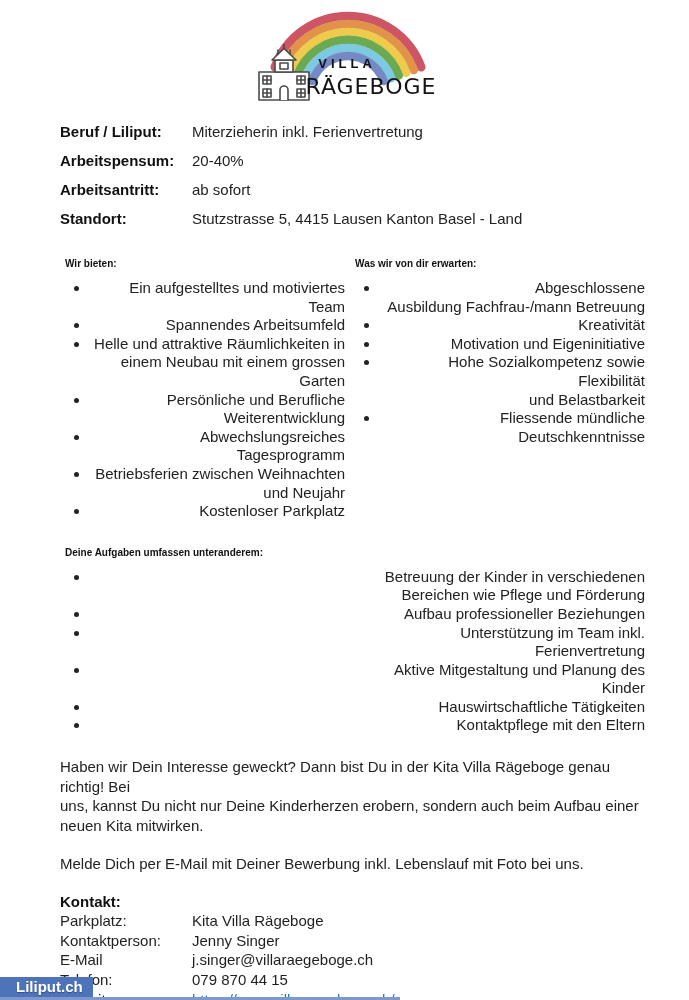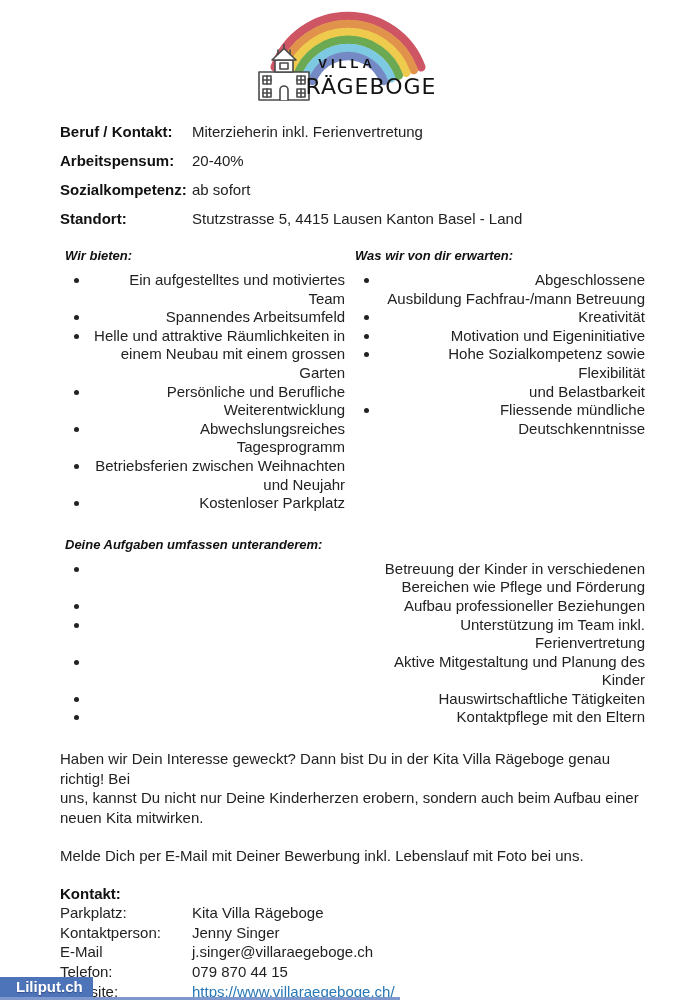--- a/index.html
+++ b/index.html
@@ -17,21 +17,21 @@
   .logo svg{display:block;}
   
   .details{margin-top:18px;font-size:15px;line-height:19px;}
   .details .row{margin-bottom:10px;}
   .details .lbl{display:inline-block;width:132px;font-weight:bold;color:#111;}
   .details .val{color:#222;}
   
   .cols{display:flex;margin-top:3px;}
   .col-left{width:290px;}
   .col-right{width:300px;margin-left:5px;}
-  h3.sec{font-size:13px;font-weight:bold;color:#111;margin:8px 0 0 5px;line-height:19px;font-style:italic;}
+  h3.sec{font-size:10px;font-weight:bold;color:#111;margin:16px 0 0 5px;line-height:19px;}
   ul.bullets{margin:6px 0 0 0;padding-left:30px;font-size:15px;line-height:18.6px;text-align:right;}
   ul.bullets li{white-space:pre-line;padding-left:1px;margin:0;color:#222;}
   .tasks{margin-top:22px;}
   
   .para{font-size:15px;line-height:19.5px;white-space:pre-line;color:#222;}
   .para.first{margin-top:22px;}
   .para.second{margin-top:19px;}
   
   .contact{margin-top:18px;font-size:15px;line-height:19.6px;}
   .contact .title{font-weight:bold;color:#111;margin-top:12px;}
@@ -77,27 +77,27 @@
       </g>
       <text x="92" y="64" text-anchor="middle" font-family="Liberation Sans, sans-serif" font-size="13" font-weight="bold" letter-spacing="4" fill="#111111">VILLA</text>
       <text x="116" y="90" text-anchor="middle" font-family="DejaVu Sans, sans-serif" font-size="22" font-weight="500" letter-spacing="1" fill="#141414">RÄGEBOGE</text>
     </svg>
   </div>
 
   <div class="content">
 
     <div class="details">
       <div class="row">
-        <span class="lbl">Beruf / Kontakt:</span><span class="val">Miterzieherin inkl. Ferienvertretung</span>
+        <span class="lbl">Beruf / Liliput:</span><span class="val">Miterzieherin inkl. Ferienvertretung</span>
       </div>
       <div class="row">
         <span class="lbl">Arbeitspensum:</span><span class="val">20-40%</span>
       </div>
       <div class="row">
-        <span class="lbl">Sozialkompetenz:</span><span class="val">ab sofort</span>
+        <span class="lbl">Arbeitsantritt:</span><span class="val">ab sofort</span>
       </div>
       <div class="row">
         <span class="lbl">Standort:</span><span class="val">Stutzstrasse 5, 4415 Lausen Kanton Basel - Land</span>
       </div>
     </div>
 
     <div class="cols">
       <div class="col-left">
         <h3 class="sec">Wir bieten:</h3>
         <ul class="bullets">

